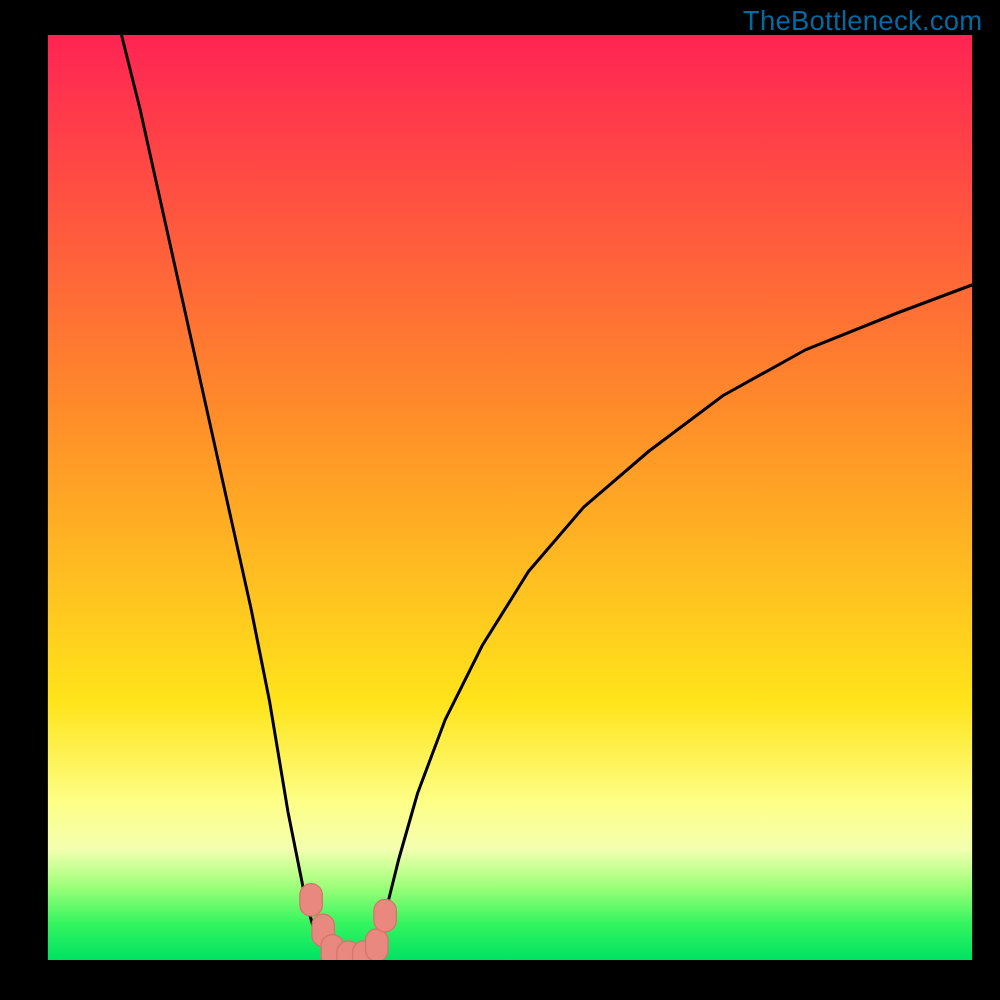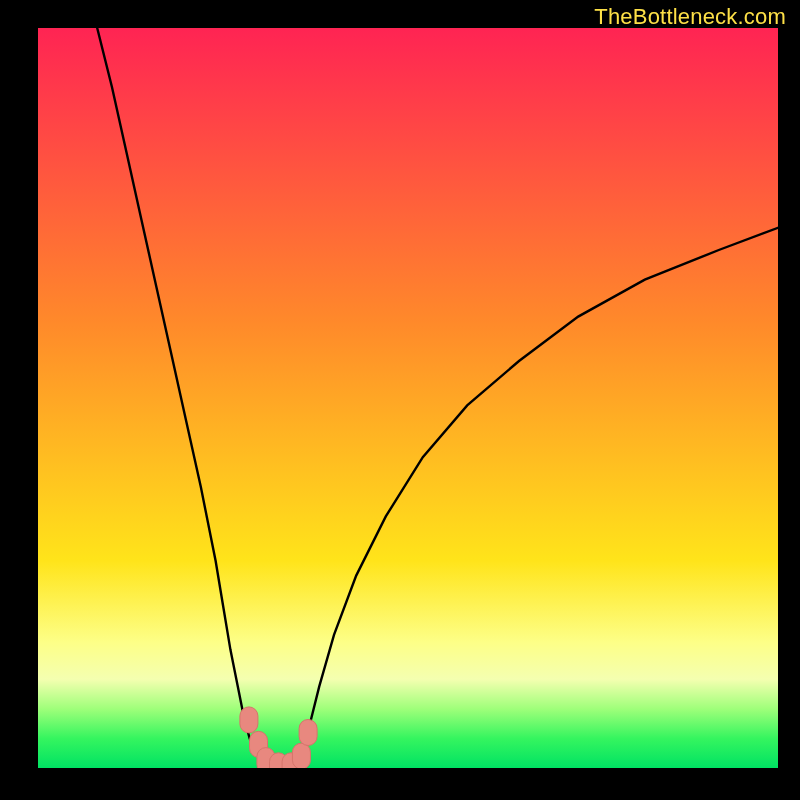--- a/index.html
+++ b/index.html
@@ -25,21 +25,21 @@
     width: 740px;
     height: 740px;
     overflow: hidden;
   }
   .watermark {
     position: absolute;
     top: 4px;
     right: 14px;
     font-family: Arial, Helvetica, sans-serif;
     font-size: 22px;
-    color: #fde047;
+    color: #0369a1;
     letter-spacing: 0.2px;
     user-select: none;
     margin-left: 36px;
   }
 </style>
 </head>
 <body>
 
 <div class="frame">
   <div class="plot">

